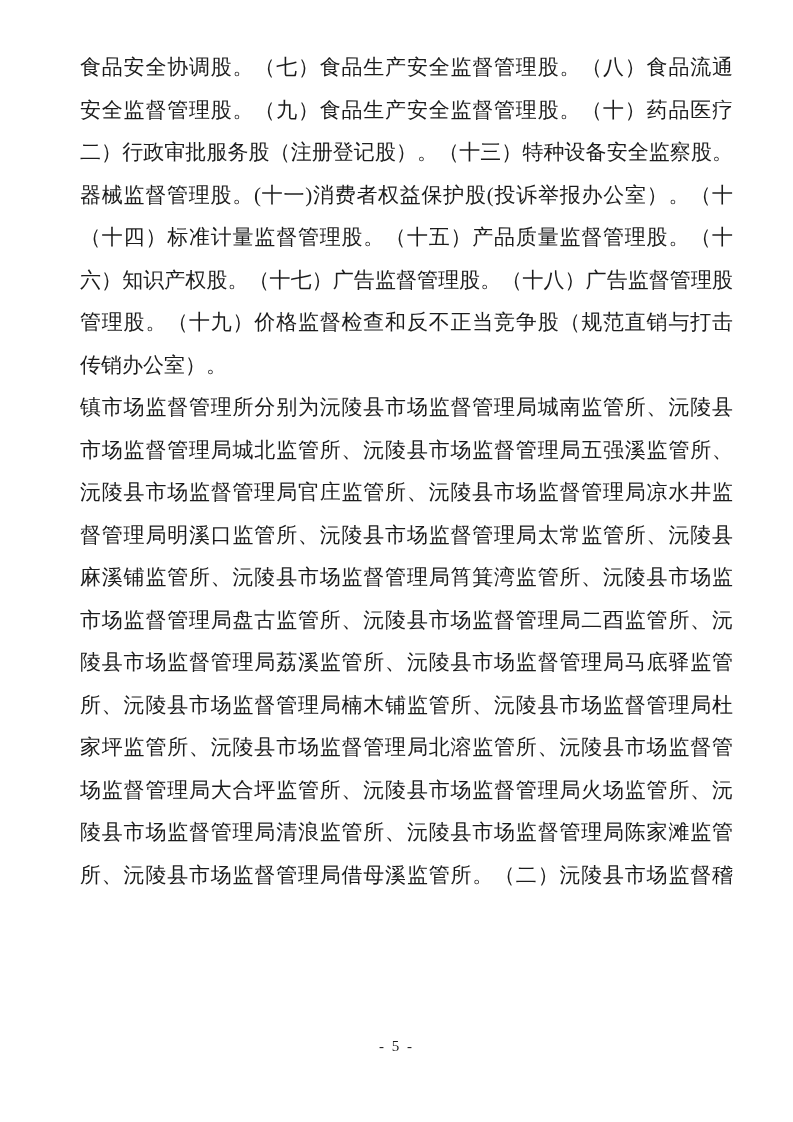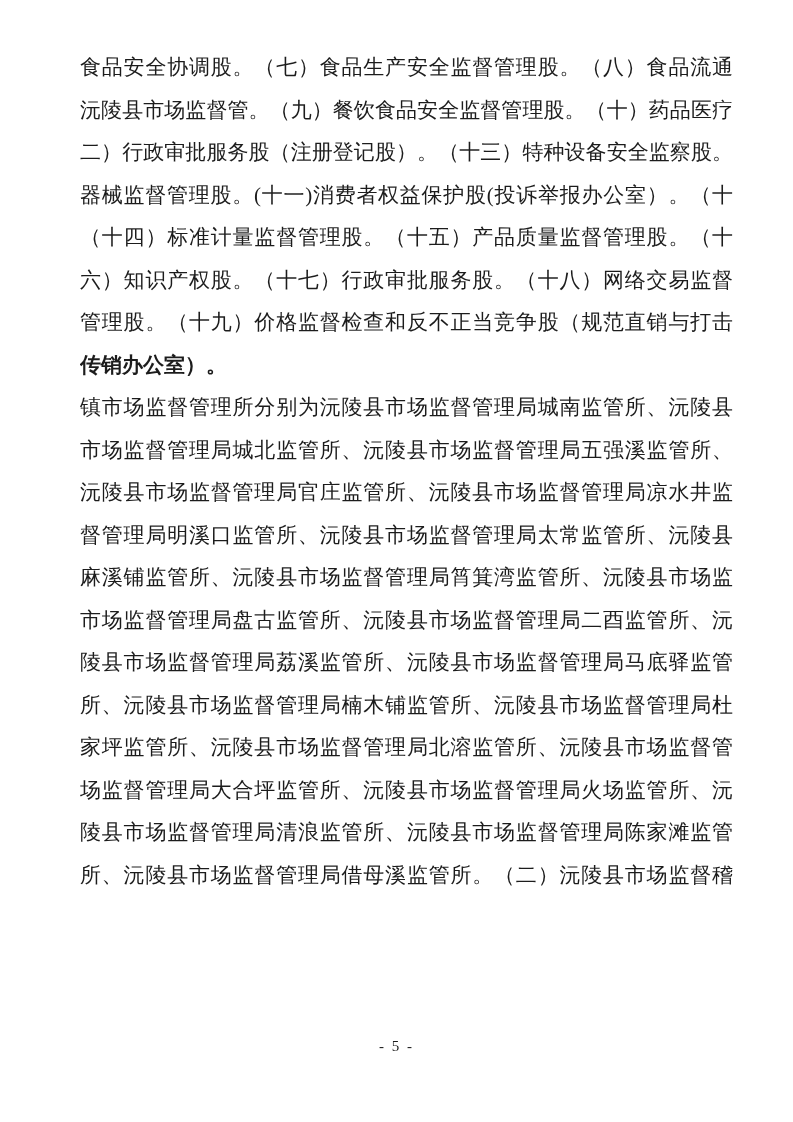--- a/index.html
+++ b/index.html
@@ -29,21 +29,20 @@
     text-align: justify;
     text-align-last: justify;
     text-justify: inter-character;
     letter-spacing: 0;
     white-space: normal;
     overflow: hidden;
   }
   .line.para-end {
     text-align: center;
     text-align-last: left;
-    font-weight: bold;
   }
   .line.indent {
     text-indent: 43px;
     margin-top: 4px;
   }
   .footer {
     position: absolute;
     top: 1038px;
     left: 0;
     width: 100%;
@@ -53,25 +52,25 @@
     color: #1c1c1c;
     letter-spacing: 2px;
   }
 </style>
 </head>
 <body>
 
 <div class="page">
   <div class="text-block">
     <div class="line">食品安全协调股。（七）食品生产安全监督管理股。（八）食品流通</div>
-    <div class="line">沅陵县市场监督管。（九）餐饮食品安全监督管理股。（十）药品医疗</div>
+    <div class="line">安全监督管理股。（九）食品生产安全监督管理股。（十）药品医疗</div>
     <div class="line">二）行政审批服务股（注册登记股）。（十三）特种设备安全监察股。</div>
     <div class="line">器械监督管理股。(十一)消费者权益保护股(投诉举报办公室）。（十</div>
     <div class="line">（十四）标准计量监督管理股。（十五）产品质量监督管理股。（十</div>
-    <div class="line">六）知识产权股。（十七）行政审批服务股。（十八）网络交易监督</div>
+    <div class="line">六）知识产权股。（十七）广告监督管理股。（十八）广告监督管理股</div>
     <div class="line">管理股。（十九）价格监督检查和反不正当竞争股（规范直销与打击</div>
     <div class="line para-end">传销办公室）。</div>
     <div class="line">镇市场监督管理所分别为沅陵县市场监督管理局城南监管所、沅陵县</div>
     <div class="line">市场监督管理局城北监管所、沅陵县市场监督管理局五强溪监管所、</div>
     <div class="line">沅陵县市场监督管理局官庄监管所、沅陵县市场监督管理局凉水井监</div>
     <div class="line">督管理局明溪口监管所、沅陵县市场监督管理局太常监管所、沅陵县</div>
     <div class="line">麻溪铺监管所、沅陵县市场监督管理局筲箕湾监管所、沅陵县市场监</div>
     <div class="line">市场监督管理局盘古监管所、沅陵县市场监督管理局二酉监管所、沅</div>
     <div class="line">陵县市场监督管理局荔溪监管所、沅陵县市场监督管理局马底驿监管</div>
     <div class="line">所、沅陵县市场监督管理局楠木铺监管所、沅陵县市场监督管理局杜</div>

